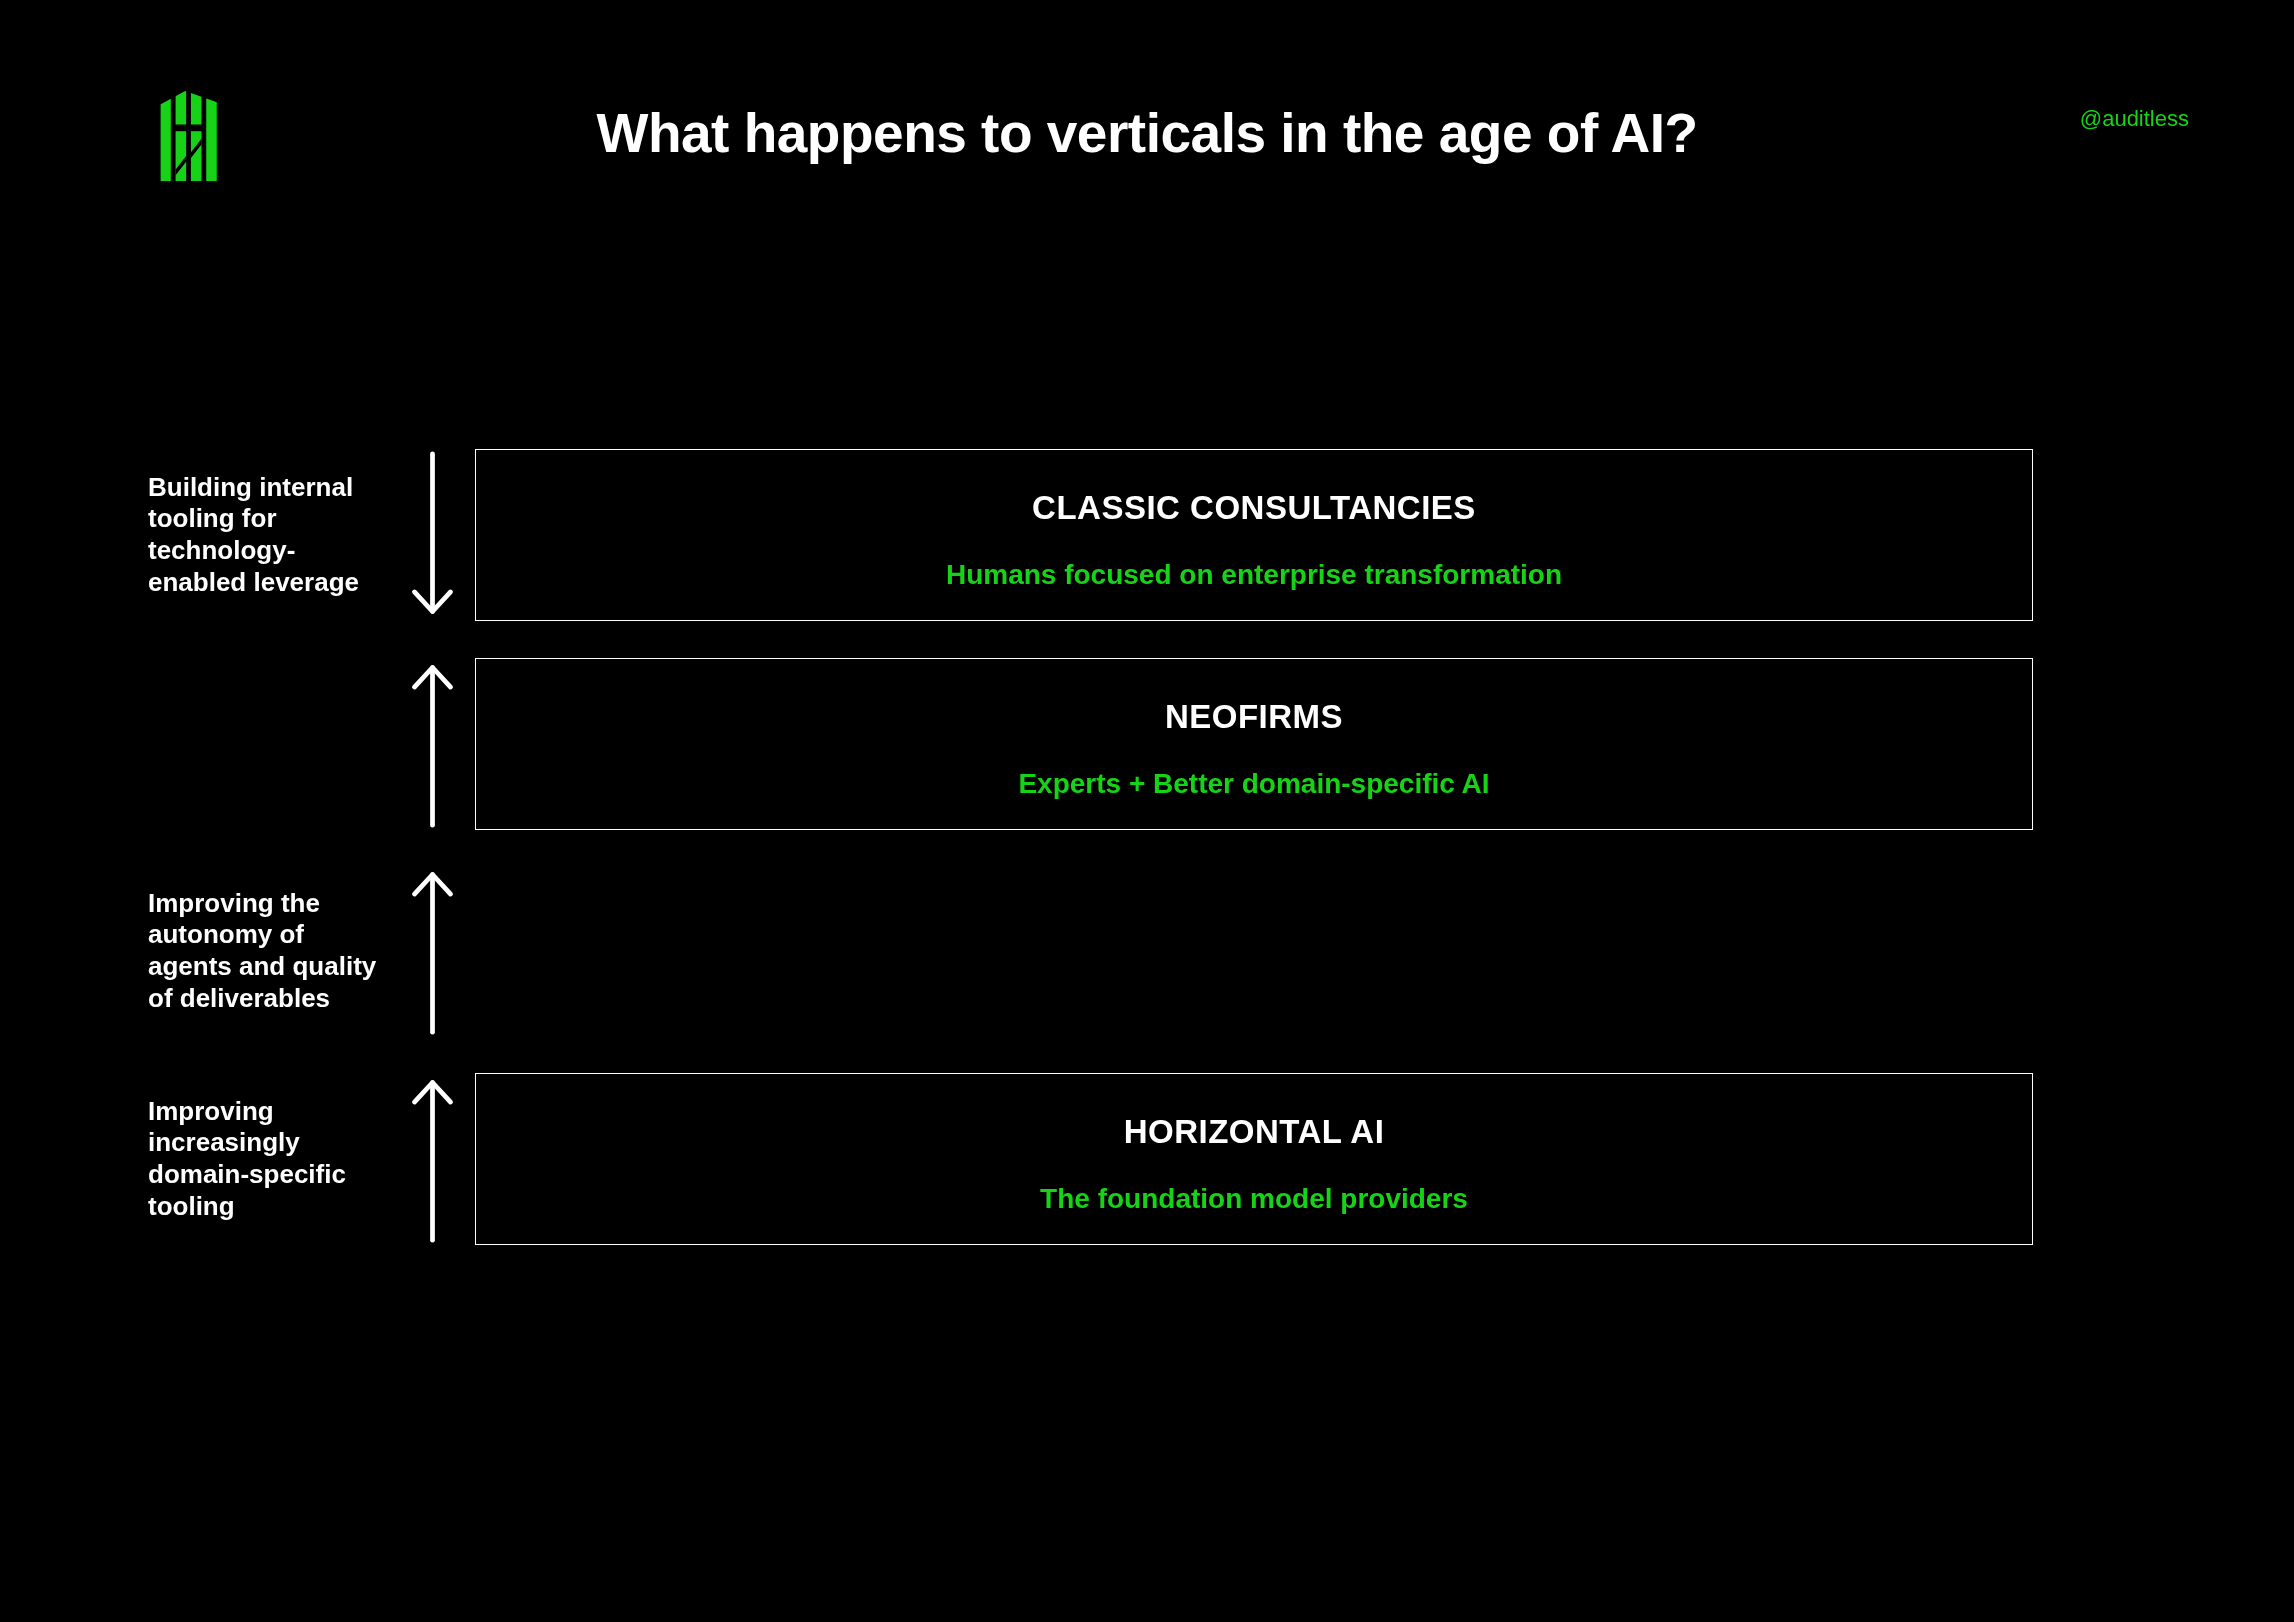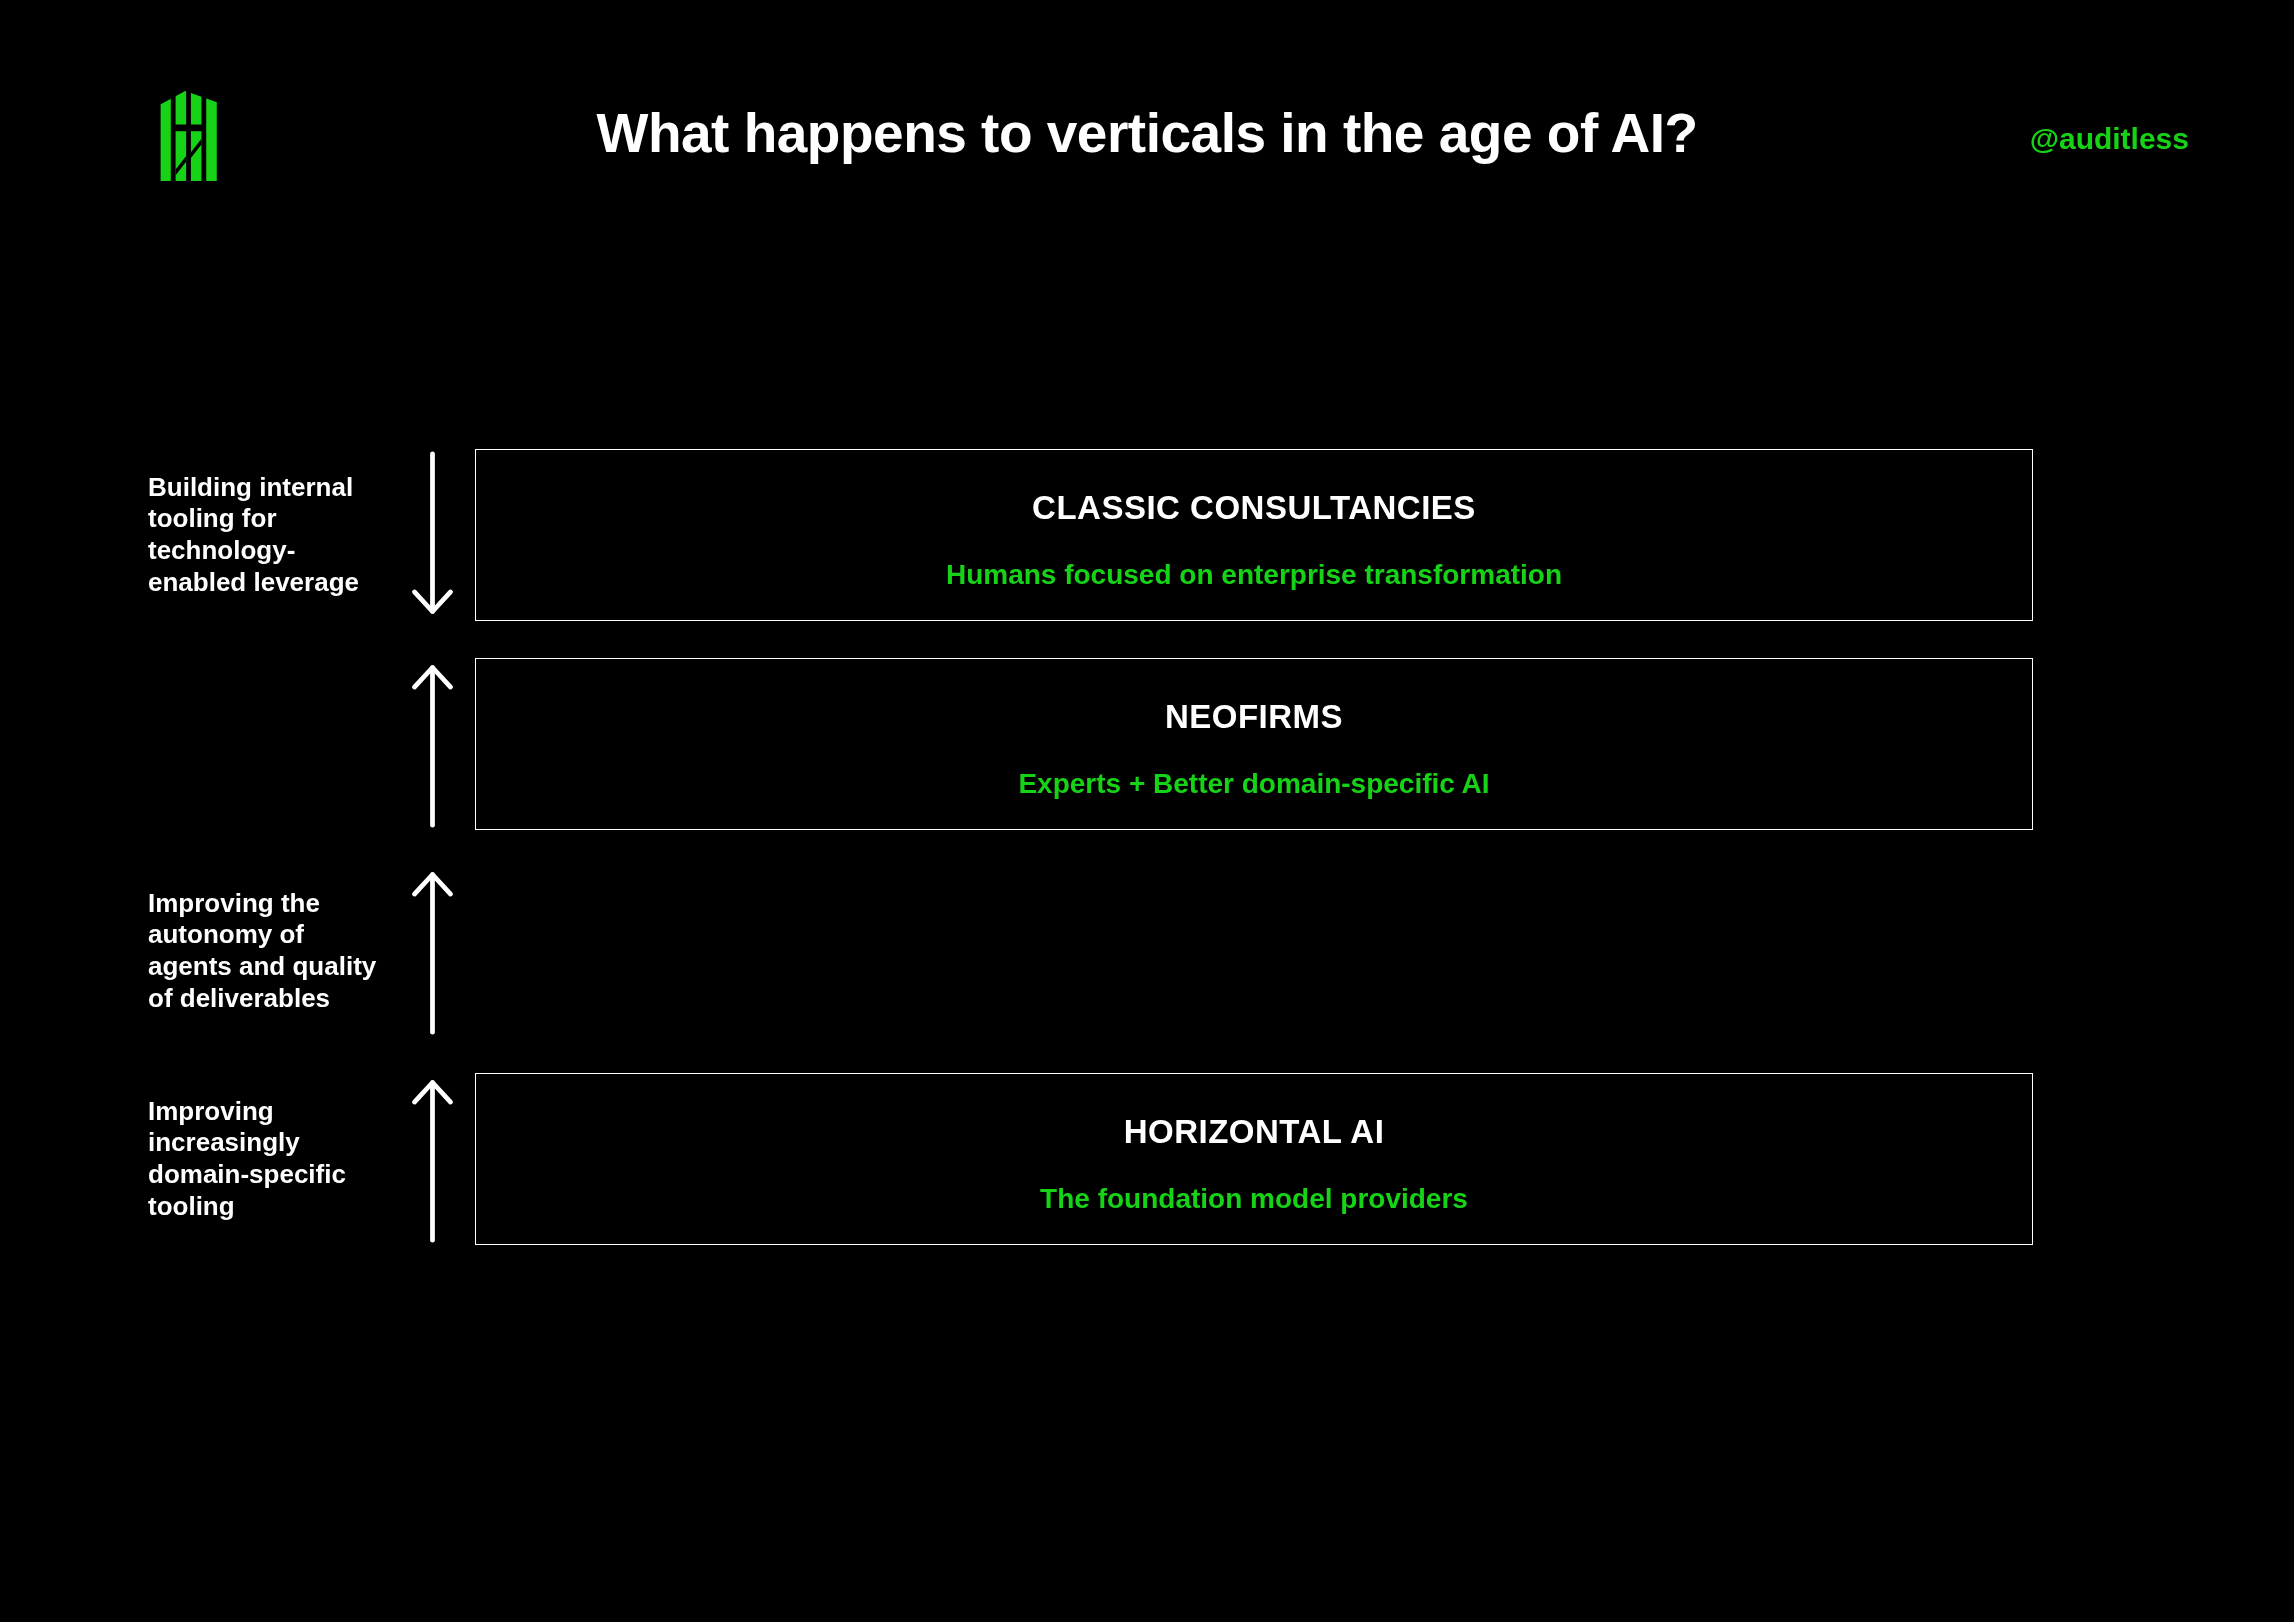--- a/index.html
+++ b/index.html
@@ -28,23 +28,23 @@
     margin: 0;
     text-align: center;
     font-size: 55px;
     font-weight: 700;
     letter-spacing: -0.5px;
     color: #fff;
   }
   .handle {
     position: absolute;
     right: 105px;
-    top: 122px;
-    font-size: 30px;
-    font-weight: 700;
+    top: 106px;
+    font-size: 22px;
+    font-weight: 400;
     color: var(--accent-green, #17d317);
     text-decoration: none;
   }
 
   
   .row {
     position: absolute;
     left: 0;
     width: 100%;
     height: 136px;

